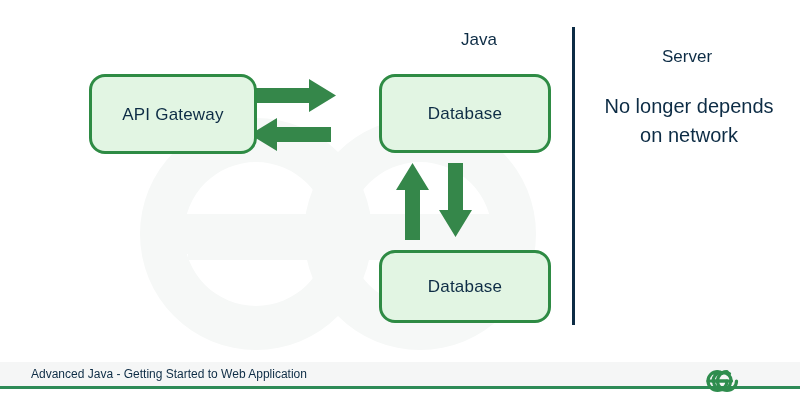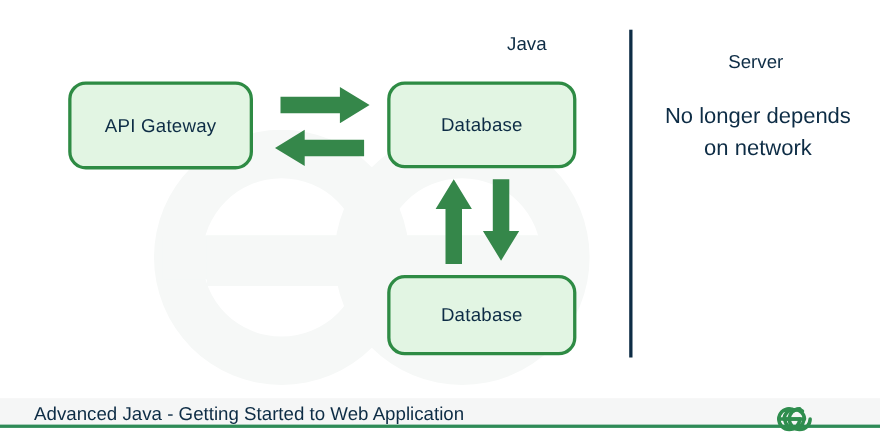--- a/index.html
+++ b/index.html
@@ -43,20 +43,21 @@
 
   .node {
     position: absolute;
     box-sizing: border-box;
     background: #e2f5e3;
     border: 3px solid #2e8b44;
     border-radius: 16px;
     display: flex;
     align-items: center;
     justify-content: center;
+    margin-left: 27px;
   }
   .node .node-label {
     color: #0d2c45;
     font-size: 17px;
     letter-spacing: 0.2px;
     line-height: 1;
   }
 
   #node-api-gateway { left: 62px;  top: 74px;  width: 168px; height: 80px; }
   #node-database-top { left: 352px; top: 74px;  width: 172px; height: 79px; }
@@ -116,21 +117,21 @@
     top: 386px;
     width: 800px;
     height: 3px;
     background: #2e8b57;
   }
   #footer-caption {
     position: absolute;
     left: 31px;
     top: 368px;
     color: #0d2c45;
-    font-size: 17px;
+    font-size: 12px;
     line-height: 1;
     white-space: nowrap;
   }
   #footer-logo {
     position: absolute;
     left: 690px;
     top: 358px;
     width: 60px;
     height: 36px;
   }

